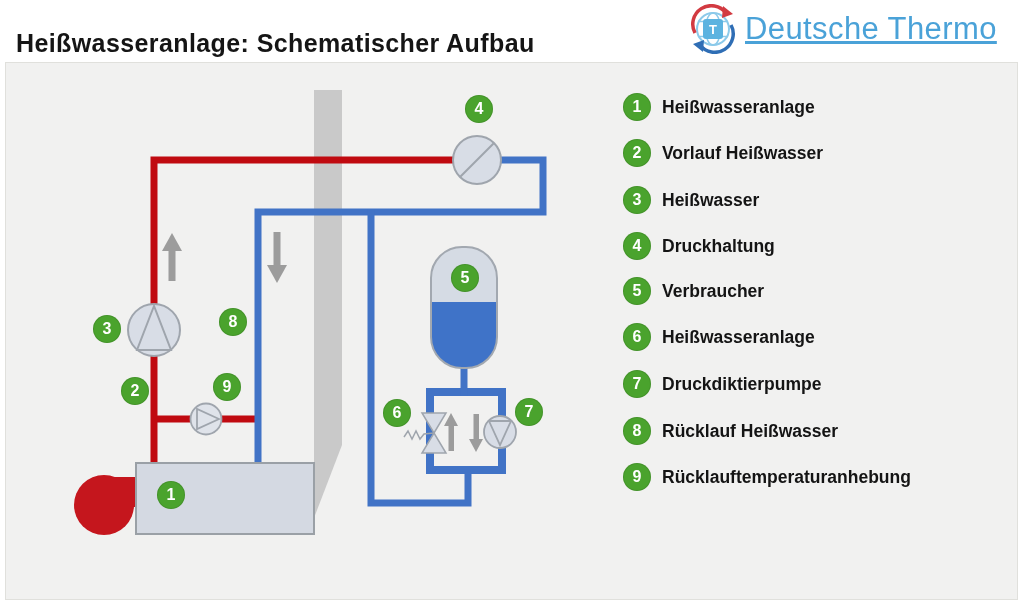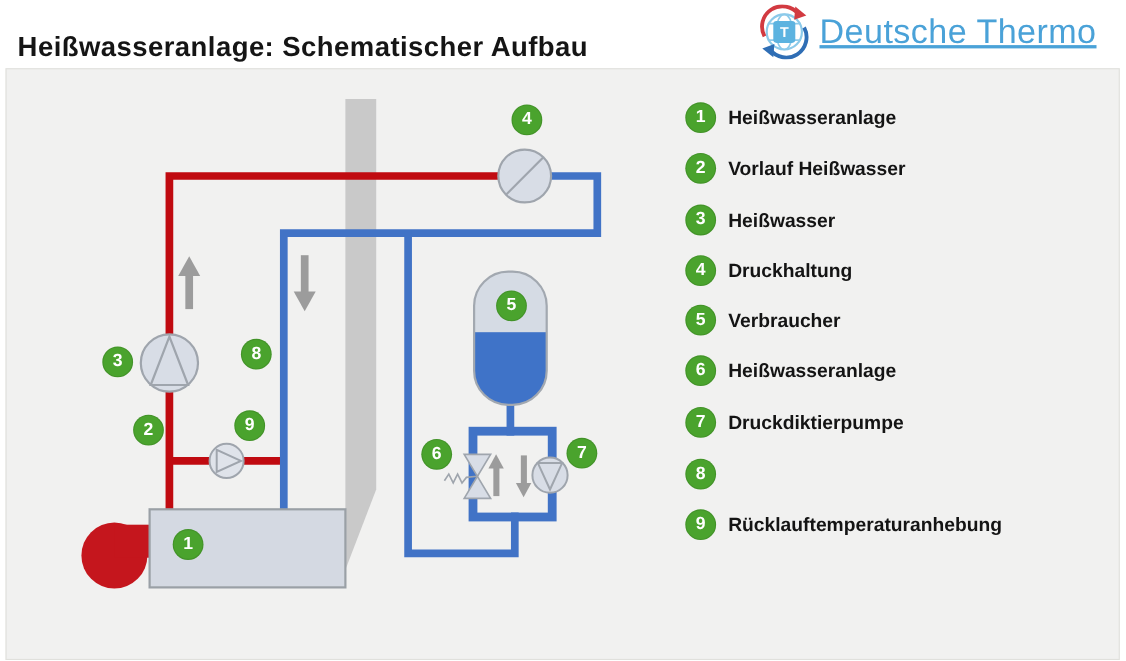--- a/index.html
+++ b/index.html
@@ -159,19 +159,20 @@
   <div class="legend-row" style="top:323px">
     <span class="marker">6</span>
     <span class="legend-label">Heißwasseranlage</span>
   </div>
   <div class="legend-row" style="top:370px">
     <span class="marker">7</span>
     <span class="legend-label">Druckdiktierpumpe</span>
   </div>
   <div class="legend-row" style="top:417px">
     <span class="marker">8</span>
+    <span class="legend-label">Rücklauf Heißwasser</span>
   </div>
   <div class="legend-row" style="top:463px">
     <span class="marker">9</span>
     <span class="legend-label">Rücklauftemperaturanhebung</span>
   </div>
 
 </div>
 
 </body></html>

